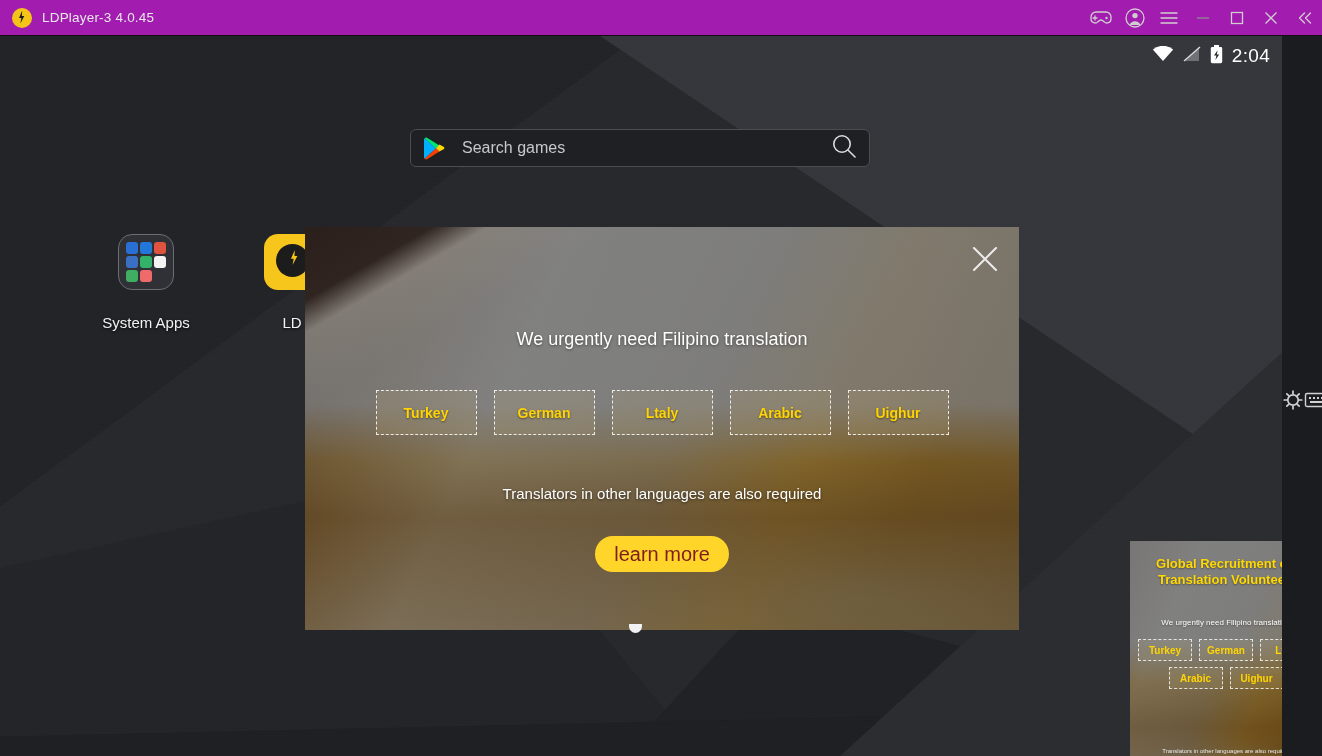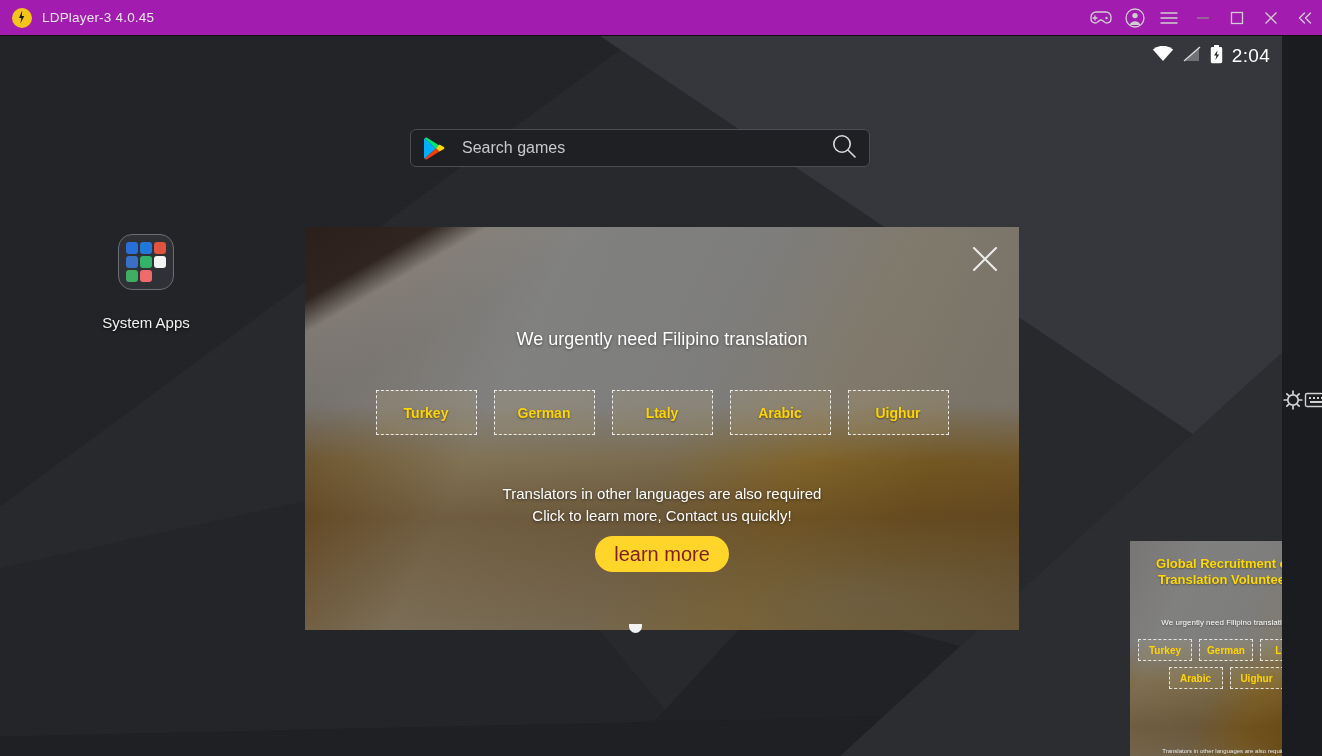--- a/index.html
+++ b/index.html
@@ -321,40 +321,43 @@
         <div class="mini" style="background:#3b6fc4"></div>
         <div class="mini" style="background:#33b26a"></div>
         <div class="mini" style="background:#f4f4f4"></div>
         <div class="mini" style="background:#3fae63"></div>
         <div class="mini" style="background:#ef6a6a"></div>
         <div class="mini" style="background:transparent"></div>
       </div>
       <div class="label">System Apps</div>
     </div>
 
+    <div class="appicon" id="ldapp">
+      <div class="tile"></div>
+      <div class="label">LD</div>
+    </div>
 
     <div class="dialog">
       <div class="dlg-close">
         <svg width="30" height="30" viewBox="0 0 30 30">
             <path d="M4 4l22 22M26 4L4 26" stroke="#eaeaea" stroke-width="2.1" stroke-linecap="round"></path>
           </svg>
       </div>
       <div class="dlg-sub">We urgently need Filipino translation</div>
 
       <div class="chips">
         <div class="chip">Turkey</div>
         <div class="chip">German</div>
         <div class="chip">Ltaly</div>
         <div class="chip">Arabic</div>
         <div class="chip">Uighur</div>
       </div>
 
       <div class="dlg-note">
         <div>Translators in other languages are also required</div>
-        <div>Click to learn more, Contact us quickly!</div>
       </div>
 
       <div class="dlg-cta">learn more</div>
     </div>
 
     <div class="home-dot"></div>
 
     <div class="minidlg">
 
       <div class="mini-title">

